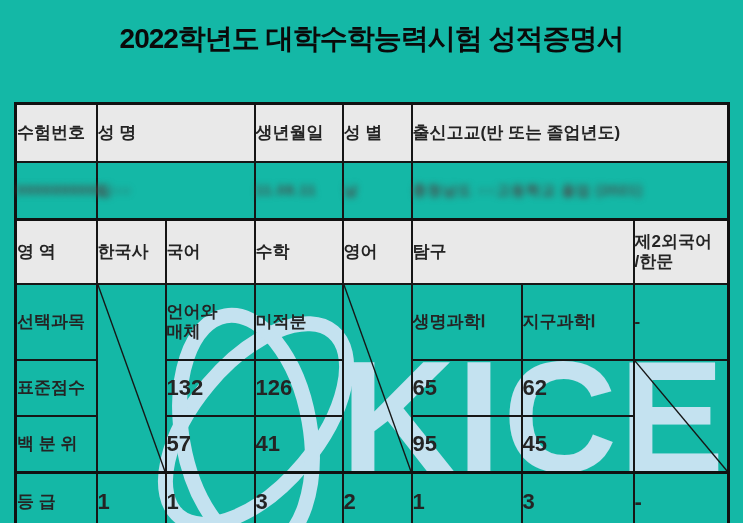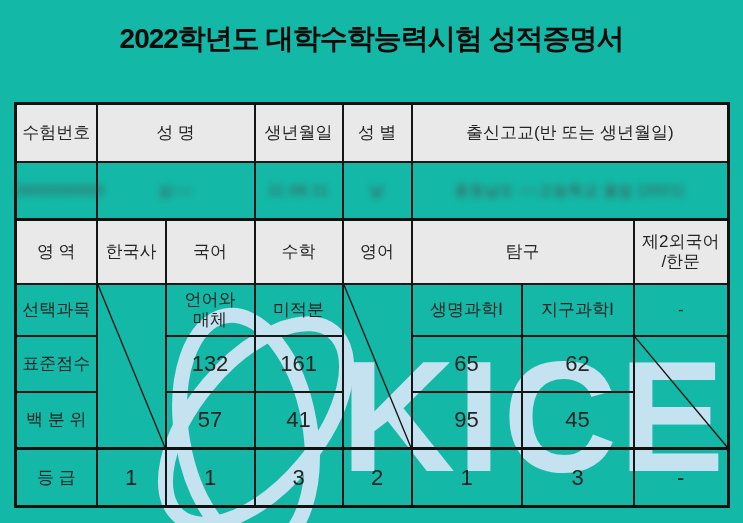--- a/index.html
+++ b/index.html
@@ -25,42 +25,43 @@
   .cert-table{
     position:absolute;left:14px;top:102px;
     width:713px;
     border-collapse:collapse;
     table-layout:fixed;
     z-index:1;
     background:transparent;
   }
   .cert-table td{
     border:2px solid #161616;
-    text-align:center;vertical-align:middle;
+    text-align:left;vertical-align:middle;
     padding:0;
     font-size:17px;
     color:#242424;
     background:transparent;
     white-space:pre-line;
     line-height:1.15;
+    font-weight:bold;
   }
   .cert-table{border:3px solid #111111;}
   tr.sect-top td{border-top:3px solid #111111;}
   td.hdr{background:#e9e9e9;}
   td.num{font-size:22px;}
   .redacted{
     filter:blur(3px);
     color:#4a4a4a;
     font-size:14px;
     letter-spacing:1px;
   }
   td.diag{position:relative;}
   td.diag svg{position:absolute;left:0;top:0;width:100%;height:100%;display:block;}
   .r1{height:58px;} .r2{height:58px;} .r3{height:64px;}
-  .r4{height:52px;} .r5{height:56px;} .r6{height:57px;} .r7{height:58px;}
+  .r4{height:76px;} .r5{height:56px;} .r6{height:57px;} .r7{height:58px;}
 </style>
 </head>
 <body>
 
 <div class="page">
 
   <div class="doc-title">2022학년도 대학수학능력시험 성적증명서</div>
 
   <svg class="watermark" viewBox="0 0 612 239" aria-hidden="true">
     <g fill="none" stroke="#c4e2f0" stroke-width="15">
@@ -81,21 +82,21 @@
       <col style="width:112px">
         <col style="width:95px">
     </colgroup>
 
     <tbody>
         <tr class="r1">
       <td class="hdr">수험번호</td>
       <td class="hdr" colspan="2">성  명</td>
       <td class="hdr">생년월일</td>
       <td class="hdr">성  별</td>
-      <td class="hdr" colspan="3">출신고교(반 또는 생년월일)</td>
+      <td class="hdr" colspan="3">출신고교(반 또는 졸업년도)</td>
     </tr>
 
     <tr class="r2">
       <td><span class="redacted">0000000000</span></td>
       <td colspan="2"><span class="redacted">김○○</span></td>
       <td><span class="redacted">11.08.11</span></td>
       <td><span class="redacted">남</span></td>
       <td colspan="3"><span class="redacted">충청남도 ○○고등학교 졸업 (2021)</span></td>
     </tr>
 
@@ -126,21 +127,21 @@
         </svg>
       </td>
       <td>생명과학Ⅰ</td>
       <td>지구과학Ⅰ</td>
       <td>-</td>
     </tr>
 
     <tr class="r5">
       <td>표준점수</td>
       <td class="num">132</td>
-      <td class="num">161</td>
+      <td class="num">126</td>
       <td class="num">65</td>
       <td class="num">62</td>
       <td class="diag" rowspan="2">
         <svg viewBox="0 0 100 100" preserveAspectRatio="none">
           <line x1="0" y1="0" x2="100" y2="100" stroke="#161616" stroke-width="1.4" vector-effect="non-scaling-stroke"></line>
         </svg>
       </td>
     </tr>
 
     <tr class="r6">

